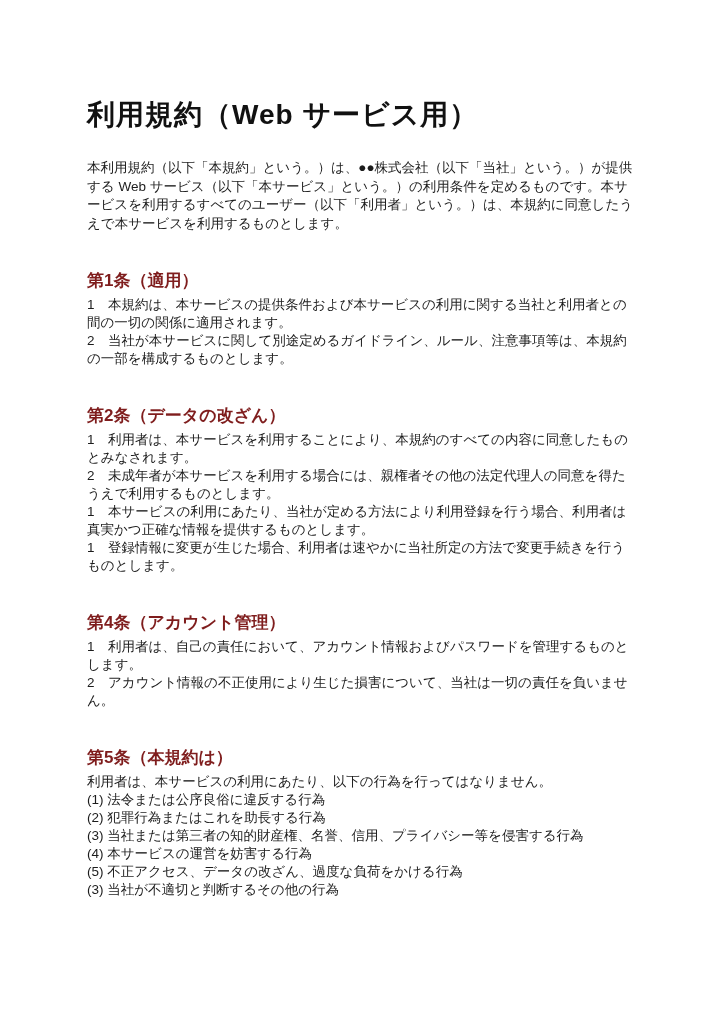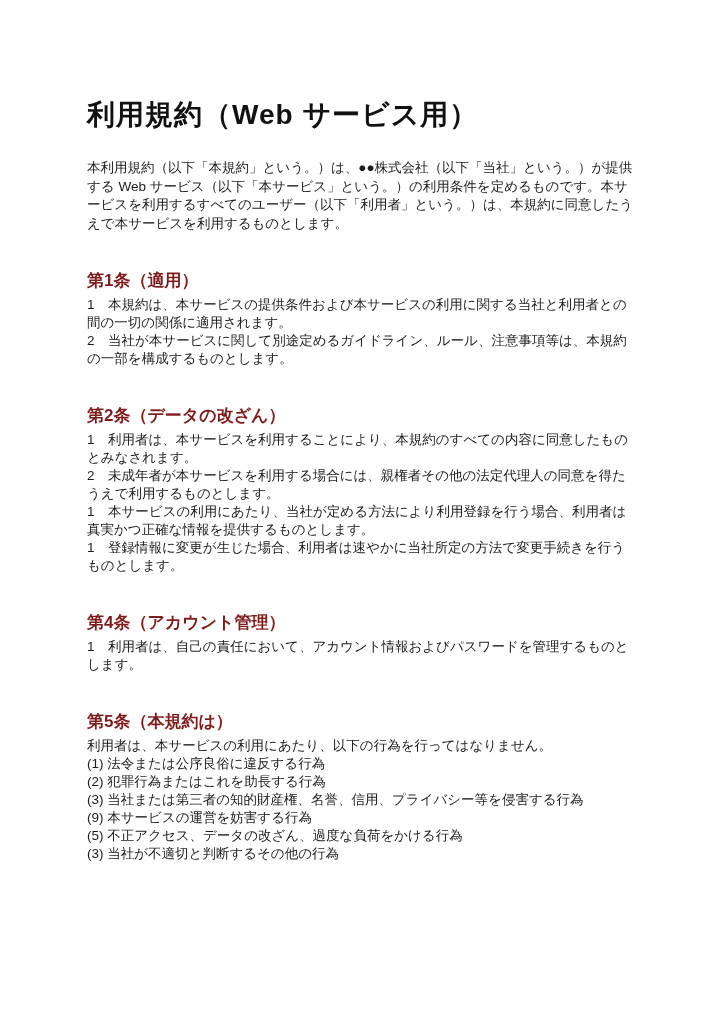--- a/index.html
+++ b/index.html
@@ -73,27 +73,28 @@
     </div>
 
     <div class="section">
       <p class="item">1　本サービスの利用にあたり、当社が定める方法により利用登録を行う場合、利用者は真実かつ正確な情報を提供するものとします。</p>
       <p class="item">1　登録情報に変更が生じた場合、利用者は速やかに当社所定の方法で変更手続きを行うものとします。</p>
     </div>
 
     <div class="section">
       <h2 class="section-heading">第4条（アカウント管理）</h2>
       <p class="item">1　利用者は、自己の責任において、アカウント情報およびパスワードを管理するものとします。</p>
+      <p class="item">2　アカウント情報の不正使用により生じた損害について、当社は一切の責任を負いません。</p>
     </div>
 
     <div class="section">
       <h2 class="section-heading">第5条（本規約は）</h2>
       <p class="item">利用者は、本サービスの利用にあたり、以下の行為を行ってはなりません。</p>
       <p class="item">(1) 法令または公序良俗に違反する行為</p>
       <p class="item">(2) 犯罪行為またはこれを助長する行為</p>
       <p class="item">(3) 当社または第三者の知的財産権、名誉、信用、プライバシー等を侵害する行為</p>
-      <p class="item">(9) 本サービスの運営を妨害する行為</p>
+      <p class="item">(4) 本サービスの運営を妨害する行為</p>
       <p class="item">(5) 不正アクセス、データの改ざん、過度な負荷をかける行為</p>
       <p class="item">(3) 当社が不適切と判断するその他の行為</p>
     </div>
 
   </div>
 </div>
 
 </body></html>

